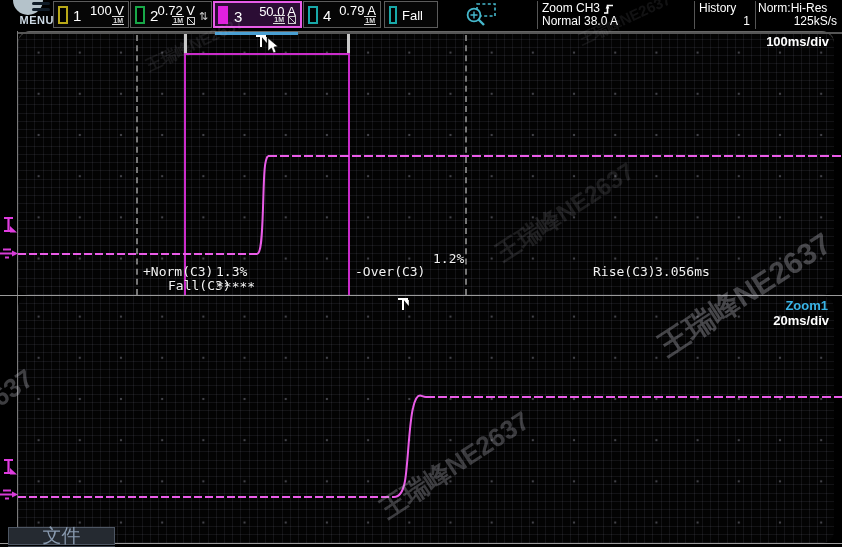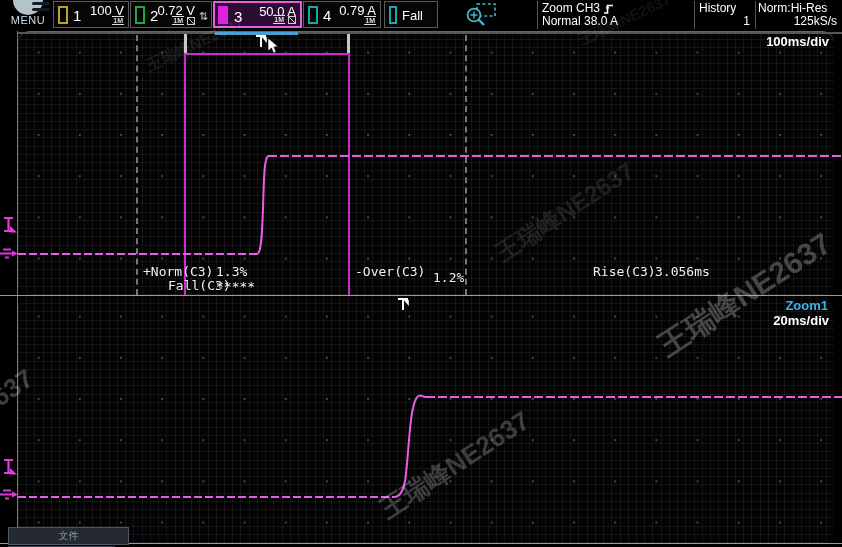--- a/index.html
+++ b/index.html
@@ -5,21 +5,21 @@
   *{margin:0;padding:0;box-sizing:border-box}
   html,body{background:#000}
   body{font-family:"Liberation Sans",sans-serif}
   #screen{position:relative;width:842px;height:547px;background:#000;overflow:hidden}
 
   
   #toolbar{position:absolute;left:0;top:0;width:842px;height:30px;background:#000;z-index:30}
   #menu-btn{position:absolute;left:0;top:0;width:54px;height:30px;cursor:pointer}
   #menu-circle{position:absolute;left:13px;top:-15px;width:30px;height:30px;border-radius:50%;background:#b4c2ca}
   .menu-bar{position:absolute;left:19px;width:18px;height:3px;background:#101c28;border-radius:2px}
-  #menu-label{position:absolute;left:2px;top:14px;width:52px;text-align:center;color:#ccd9e4;font-size:11px;font-weight:400;letter-spacing:.5px}
+  #menu-label{position:absolute;left:2px;top:14px;width:52px;text-align:right;color:#ccd9e4;font-size:11px;font-weight:700;letter-spacing:.5px}
 
   .chip{position:absolute;top:1px;height:27px;background:#060606;border:1px solid #5c5c5c}
   .chip.sel{border:2px solid #e85ce8;background:#2b0d34}
   .cbox{position:absolute;left:4px;top:4px;width:10px;height:18px;border:2px solid;background:#000}
   .sel .cbox{left:3px;top:3px;background:#e020e0;border-color:#e020e0}
   .cnum{position:absolute;left:19px;top:5px;color:#fff;font-size:15px}
   .cval{position:absolute;right:4px;top:1px;color:#fff;font-size:13px;white-space:pre}
   .cicons{position:absolute;right:4px;bottom:2px;display:flex;gap:3px;align-items:center}
   .imp{font-size:7px;line-height:7px;color:#ddd;border-top:1px solid #ddd;border-bottom:1px solid #ddd;padding:0 1px;font-weight:700}
   .psq{width:8px;height:8px;border:1px solid #ccc;background:linear-gradient(45deg,transparent 42%,#ccc 42%,#ccc 58%,transparent 58%)}
@@ -52,21 +52,21 @@
   .zbv{position:absolute;top:21px;width:2px;height:243px;background:#cb2ccb;cursor:ew-resize}
   .zbh{position:absolute;top:21px;left:166px;width:166px;height:2px;background:#cb2ccb}
   .cur{position:absolute;top:3px;height:260px;width:0;border-left:2px dashed #767676;cursor:ew-resize}
 
   .meas{position:absolute;color:#f2f2f2;font-family:"DejaVu Sans Mono",monospace;font-size:13px;line-height:13px;white-space:pre;text-shadow:1px 1px 0 #000}
 
   .trace-svg{position:absolute;left:0;top:0}
   .lmark{position:absolute;z-index:6}
 
   
-  #file-btn{position:absolute;left:8px;top:527px;width:121px;height:18px;background:#252a31;border:1px solid #4d5663;color:#8a9bb0;font-size:10px;text-align:center;line-height:16px;z-index:20;cursor:pointer}
+  #file-btn{position:absolute;left:8px;top:527px;width:107px;height:18px;background:#252a31;border:1px solid #4d5663;color:#8a9bb0;font-size:19px;text-align:center;line-height:16px;z-index:20;cursor:pointer}
   #file-sub{position:absolute;left:8px;top:546px;width:107px;height:1px;background:#3a414c;z-index:20}
   #bottom-strip{position:absolute;left:0;top:544px;width:842px;height:3px;background:#000;z-index:4}
 
   
   .wm{position:absolute;white-space:nowrap;font-weight:700;color:#c9c9d4;pointer-events:none;z-index:40;transform-origin:center}
 </style>
 </head>
 <body>
 
 <div id="screen">
@@ -185,21 +185,21 @@
       <path d="M0 222 H239" stroke="#ea5ce8" stroke-width="2" fill="none" stroke-dasharray="8 3"></path>
       <path d="M239 222 C243 222 244 206 245 176 C246 146 246 128 250 124" stroke="#ea5ce8" stroke-width="2" fill="none"></path>
       <path d="M250 124 H824" stroke="#ea5ce8" stroke-width="2" fill="none" stroke-dasharray="9 3"></path>
     </svg>
 
     <span class="meas" style="left:125px;top:233px">+Norm(C3)</span>
     <span class="meas" style="left:198px;top:233px">1.3%</span>
     <span class="meas" style="left:150px;top:247px">Fall(C3)</span>
     <span class="meas" style="left:198px;top:248px">*****</span>
     <span class="meas" style="left:337px;top:233px">-Over(C3)</span>
-    <span class="meas" style="left:415px;top:239px">1.2%</span>
+    <span class="meas" style="left:415px;top:220px">1.2%</span>
     <span class="meas" style="left:575px;top:233px">Rise(C3)</span>
     <span class="meas" style="left:637px;top:233px">3.056ms</span>
   </div>
 
   <div class="hline" style="top:295px"></div>
 
   <div class="panel" id="panel-zoom">
     <div id="zoom-title">Zoom1</div>
     <div class="tbase" style="top:17px">20ms/div</div>
 

